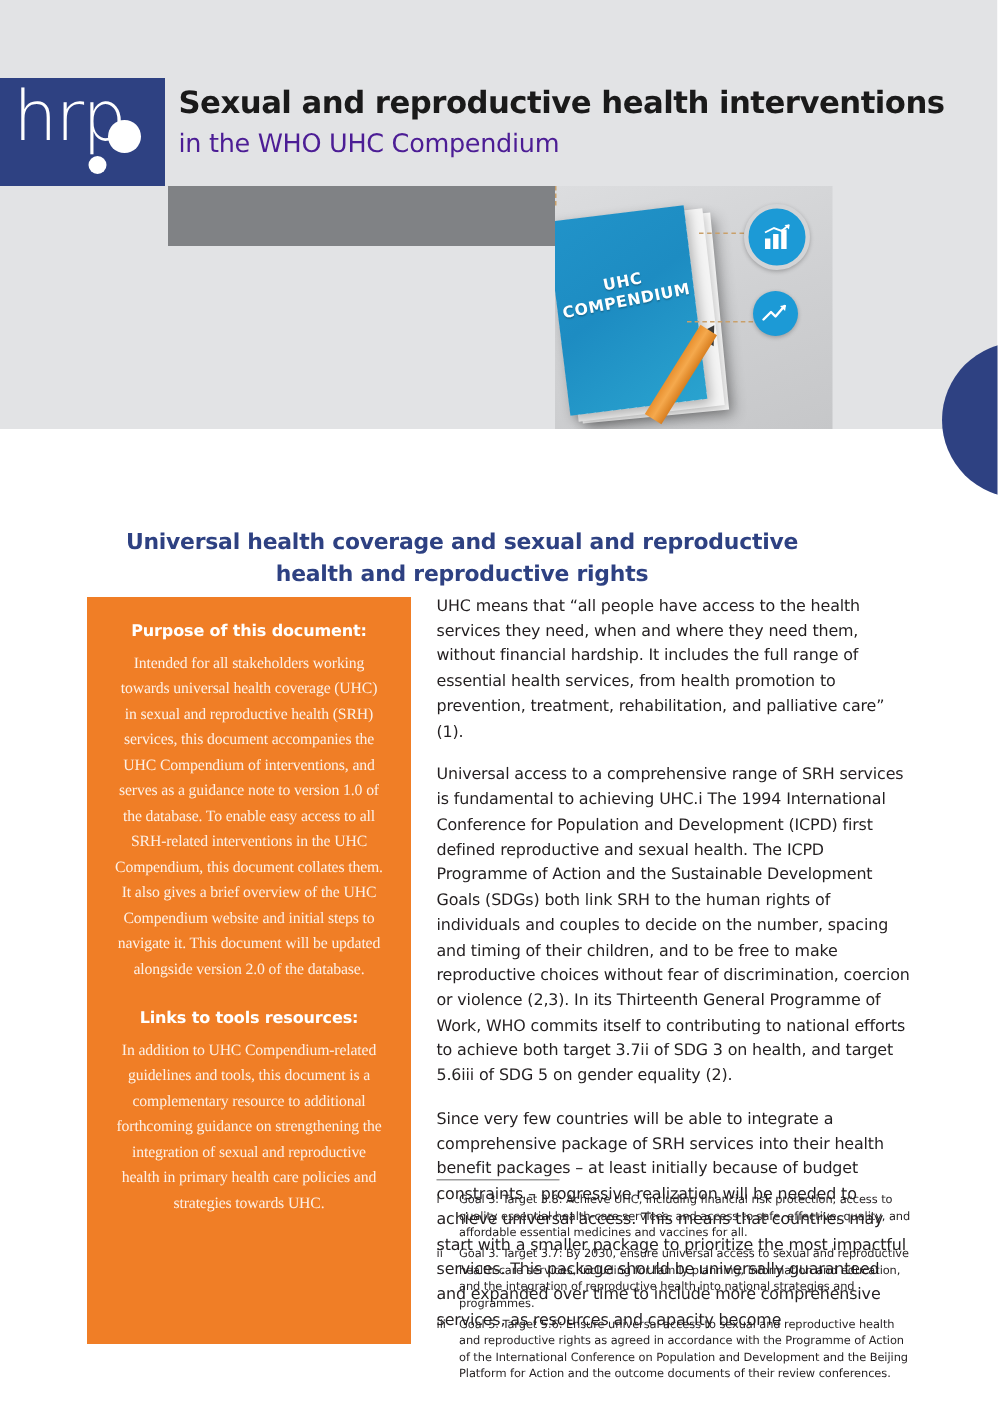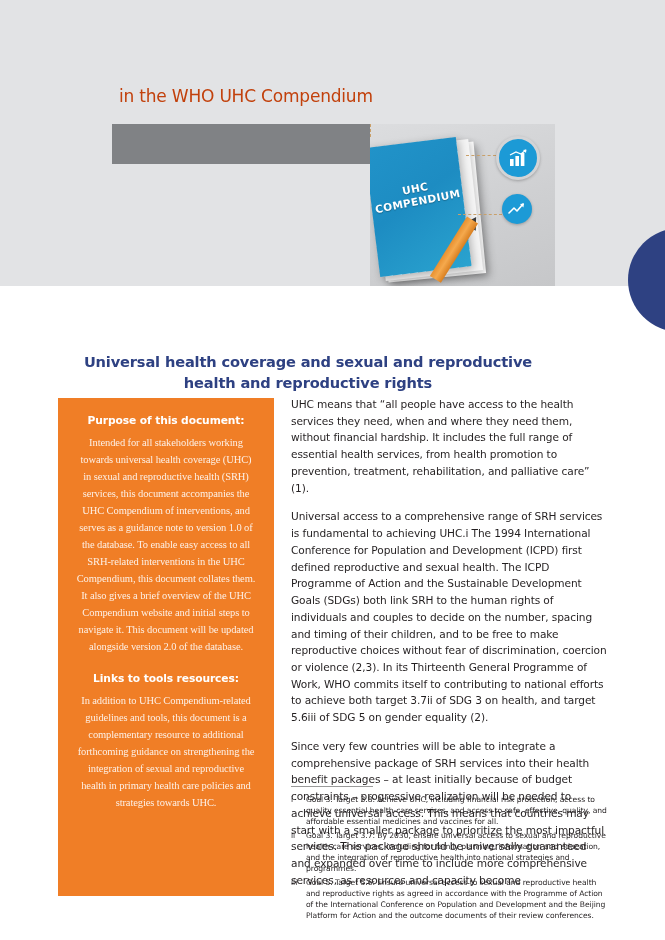--- a/index.html
+++ b/index.html
@@ -85,21 +85,21 @@
     color: #1a1a1a;
     letter-spacing: -0.35px;
     white-space: nowrap;
   }
   .doc-subtitle {
     position: absolute;
     left: 119px; top: 86px;
     font-family: "DejaVu Sans", sans-serif;
     font-size: 17px;
     font-weight: 400;
-    color: #c2410c;
+    color: #4c1d95;
     letter-spacing: -0.2px;
     white-space: nowrap;
   }
 
   
   .grey-bar {
     position: absolute;
     left: 112px; top: 124px;
     width: 258px; height: 40px;
     background: #808285;
@@ -303,22 +303,28 @@
     line-height: 1.42;
     color: #231f20;
     letter-spacing: -0.05px;
   }
 </style>
 </head>
 <body>
 
 <div class="header-band">
 
-
-
+  <div class="hrp-logo">
+    <span class="hrp-word">hrp</span>
+    <span class="hrp-dot-big"></span>
+    <span class="hrp-dot-small"></span>
+  </div>
+
+
+  <div class="doc-title">Sexual and reproductive health interventions</div>
   <div class="doc-subtitle">in the WHO UHC Compendium</div>
 
   <div class="grey-bar"></div>
 
 
   <div class="hero-photo">
     <div class="book-shadow"></div>
     <div class="book-shadow2"></div>
     <div class="book-cover">
       <div class="book-label">

